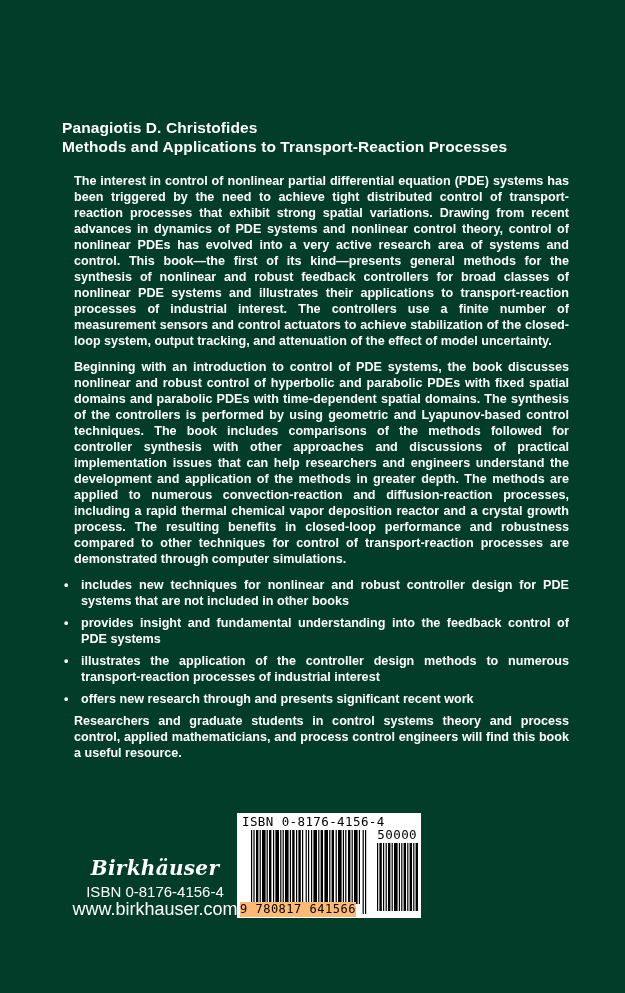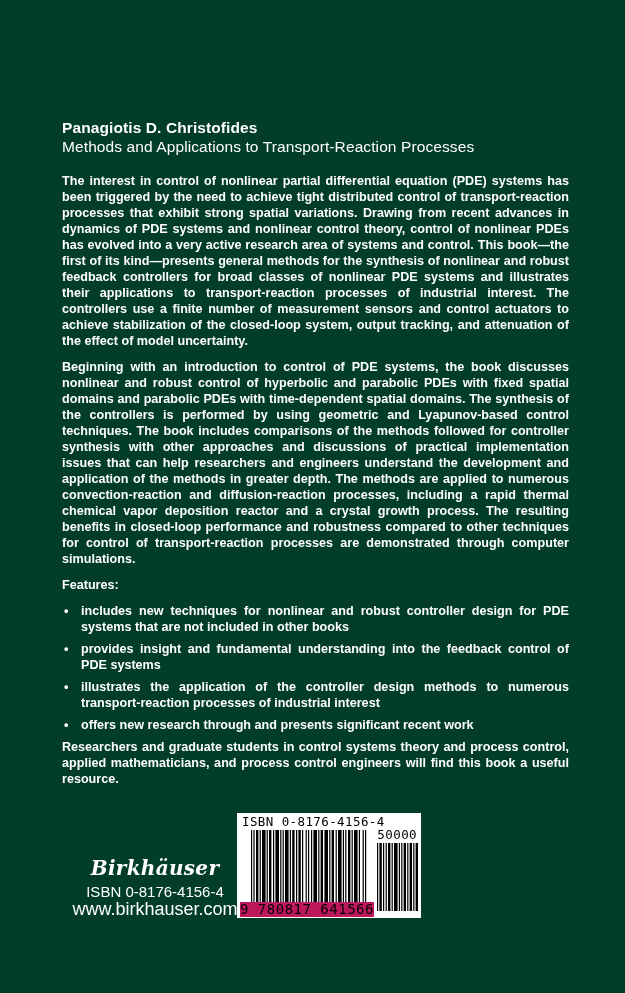--- a/index.html
+++ b/index.html
@@ -34,36 +34,36 @@
       line-height: 19px;
       letter-spacing: 0.1px;
     }
     .title {
       font-weight: bold;
       font-size: 19.5px;
       line-height: 23px;
       letter-spacing: 0.1px;
     }
     .subtitle {
-      font-weight: normal;
+      font-weight: bold;
       font-size: 15.5px;
       line-height: 19px;
       letter-spacing: 0.1px;
     }
     .body {
       margin-top: 17px;
       font-weight: bold;
       font-size: 12.6px;
       line-height: 16px;
       text-align: justify;
       text-justify: inter-word;
       hyphens: manual;
     }
     .body p {
-      margin: 0 0 10px 0;
+      margin: 0 0 10px 12px;
     }
     .features-label {
       margin: 0 0 9px 0;
     }
     ul.features {
       list-style: none;
       margin: 0 0 6px 0;
       padding: 0;
     }
     ul.features li {
@@ -133,24 +133,24 @@
       font-family: "DejaVu Sans Mono", "Liberation Mono", monospace;
       font-size: 12.5px;
       line-height: 15px;
       letter-spacing: 0.4px;
     }
     .barcode-box .ean-text {
       position: absolute;
       left: 3px;
       bottom: 1px;
       font-family: "DejaVu Sans Mono", "Liberation Mono", monospace;
-      font-size: 14px;
+      font-size: 12px;
       line-height: 15px;
       letter-spacing: 0.5px;
-      background: #be185d;
+      background: #fdba74;
     }
     .barcode-main {
       position: absolute;
       left: 14px;
       top: 17px;
       width: 117px;
       height: 84px;
     }
     .barcode-addon {
       position: absolute;
@@ -165,21 +165,20 @@
 
 <div class="cover">
 
   <div class="content">
     <div class="author">Panagiotis D. Christofides</div>
     <div class="subtitle">Methods and Applications to Transport-Reaction Processes</div>
 
     <div class="body">
       <p>The interest in control of nonlinear partial differential equation (PDE) systems has been triggered by the need to achieve tight distributed control of transport-reaction process­es that exhibit strong spatial variations. Drawing from recent advances in dynamics of PDE systems and nonlinear control theory, control of nonlinear PDEs has evolved into a very active research area of systems and control. This book—the first of its kind—pre­sents general methods for the synthesis of nonlinear and robust feedback controllers for broad classes of nonlinear PDE systems and illustrates their applications to trans­port-reaction processes of industrial interest. The controllers use a finite number of measurement sensors and control actuators to achieve stabilization of the closed-loop system, output tracking, and attenuation of the effect of model uncertainty.</p>
       <p>Beginning with an introduction to control of PDE systems, the book discusses nonlin­ear and robust control of hyperbolic and parabolic PDEs with fixed spatial domains and parabolic PDEs with time-dependent spatial domains. The synthesis of the con­trollers is performed by using geometric and Lyapunov-based control techniques. The book includes comparisons of the methods followed for controller synthesis with other approaches and discussions of practical implementation issues that can help researchers and engineers understand the development and application of the meth­ods in greater depth. The methods are applied to numerous convection-reaction and diffusion-reaction processes, including a rapid thermal chemical vapor deposition reactor and a crystal growth process. The resulting benefits in closed-loop perfor­mance and robustness compared to other techniques for control of transport-reaction processes are demonstrated through computer simulations.</p>
-      <p class="features-label">Features:</p>
       <ul class="features">
         <li>
           <span class="bullet">•</span>
           <span>includes new techniques for nonlinear and robust controller design for PDE systems that are not included in other books</span>
         </li>
         <li>
           <span class="bullet">•</span>
           <span>provides insight and fundamental understanding into the feedback control of PDE systems</span>
         </li>
         <li>

